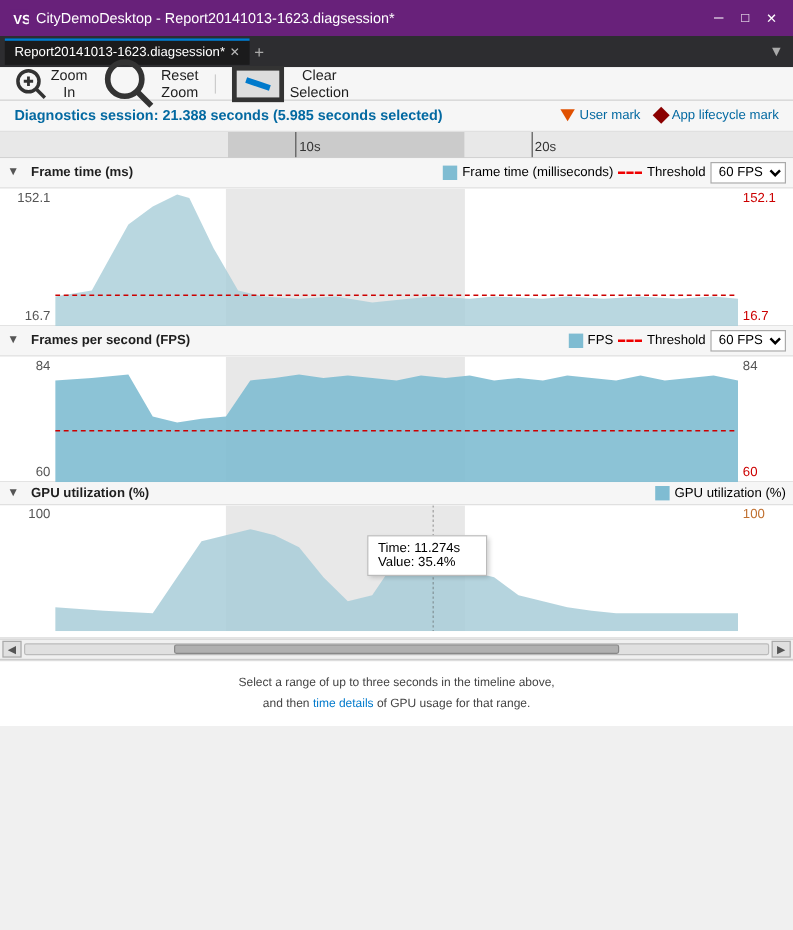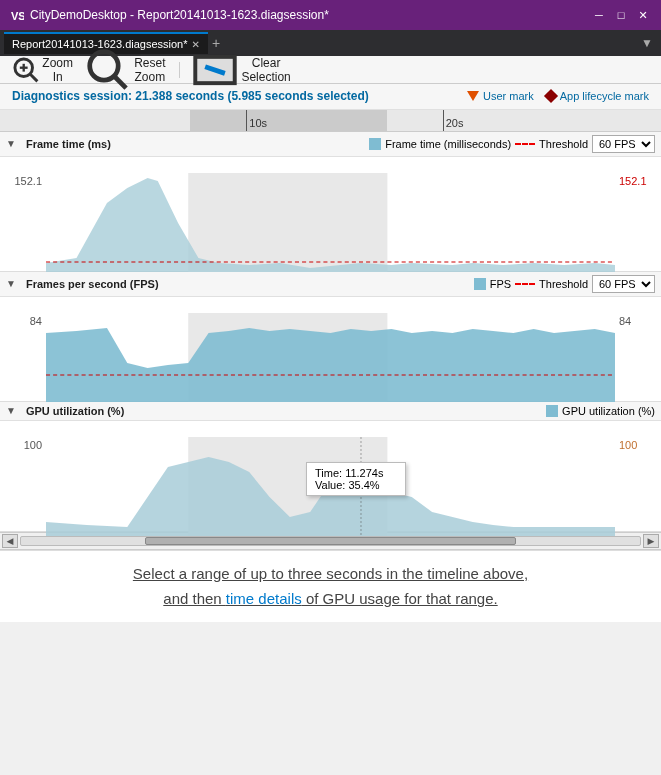--- a/index.html
+++ b/index.html
@@ -116,21 +116,20 @@
     .legend-box { width: 12px; height: 12px; }
     .legend-dash { width: 20px; height: 2px; border-top: 2px dashed #e00; }
     .fps-select {
       background: white; border: 1px solid #aaa; font-size: 11px;
       height: 18px; padding: 0 2px; cursor: pointer;
     }
 
     .chart-body {
       position: relative;
       overflow: hidden;
-      margin-top: 16px;
     }
     .chart-y-left {
       position: absolute;
       left: 0;
       top: 0; bottom: 0;
       width: 46px;
       display: flex;
       flex-direction: column;
       justify-content: space-between;
       padding: 2px 4px;
@@ -199,25 +198,24 @@
       position: absolute;
       box-shadow: 2px 2px 4px rgba(0,0,0,0.2);
       z-index: 10;
     }
 
     
     .bottom-info {
       background: white;
       padding: 10px 20px;
       text-align: center;
-      font-size: 15px;
+      font-size: 10px;
       color: #444;
       line-height: 1.7;
       border-top: 1px solid #ddd;
-      text-decoration: underline;
     }
     .bottom-link { color: #007acc; text-decoration: none; cursor: pointer; }
 
     
     svg { display: block; width: 100%; height: 100%; }
   </style>
 </head>
 <body>
 
 <div class="title-bar">

